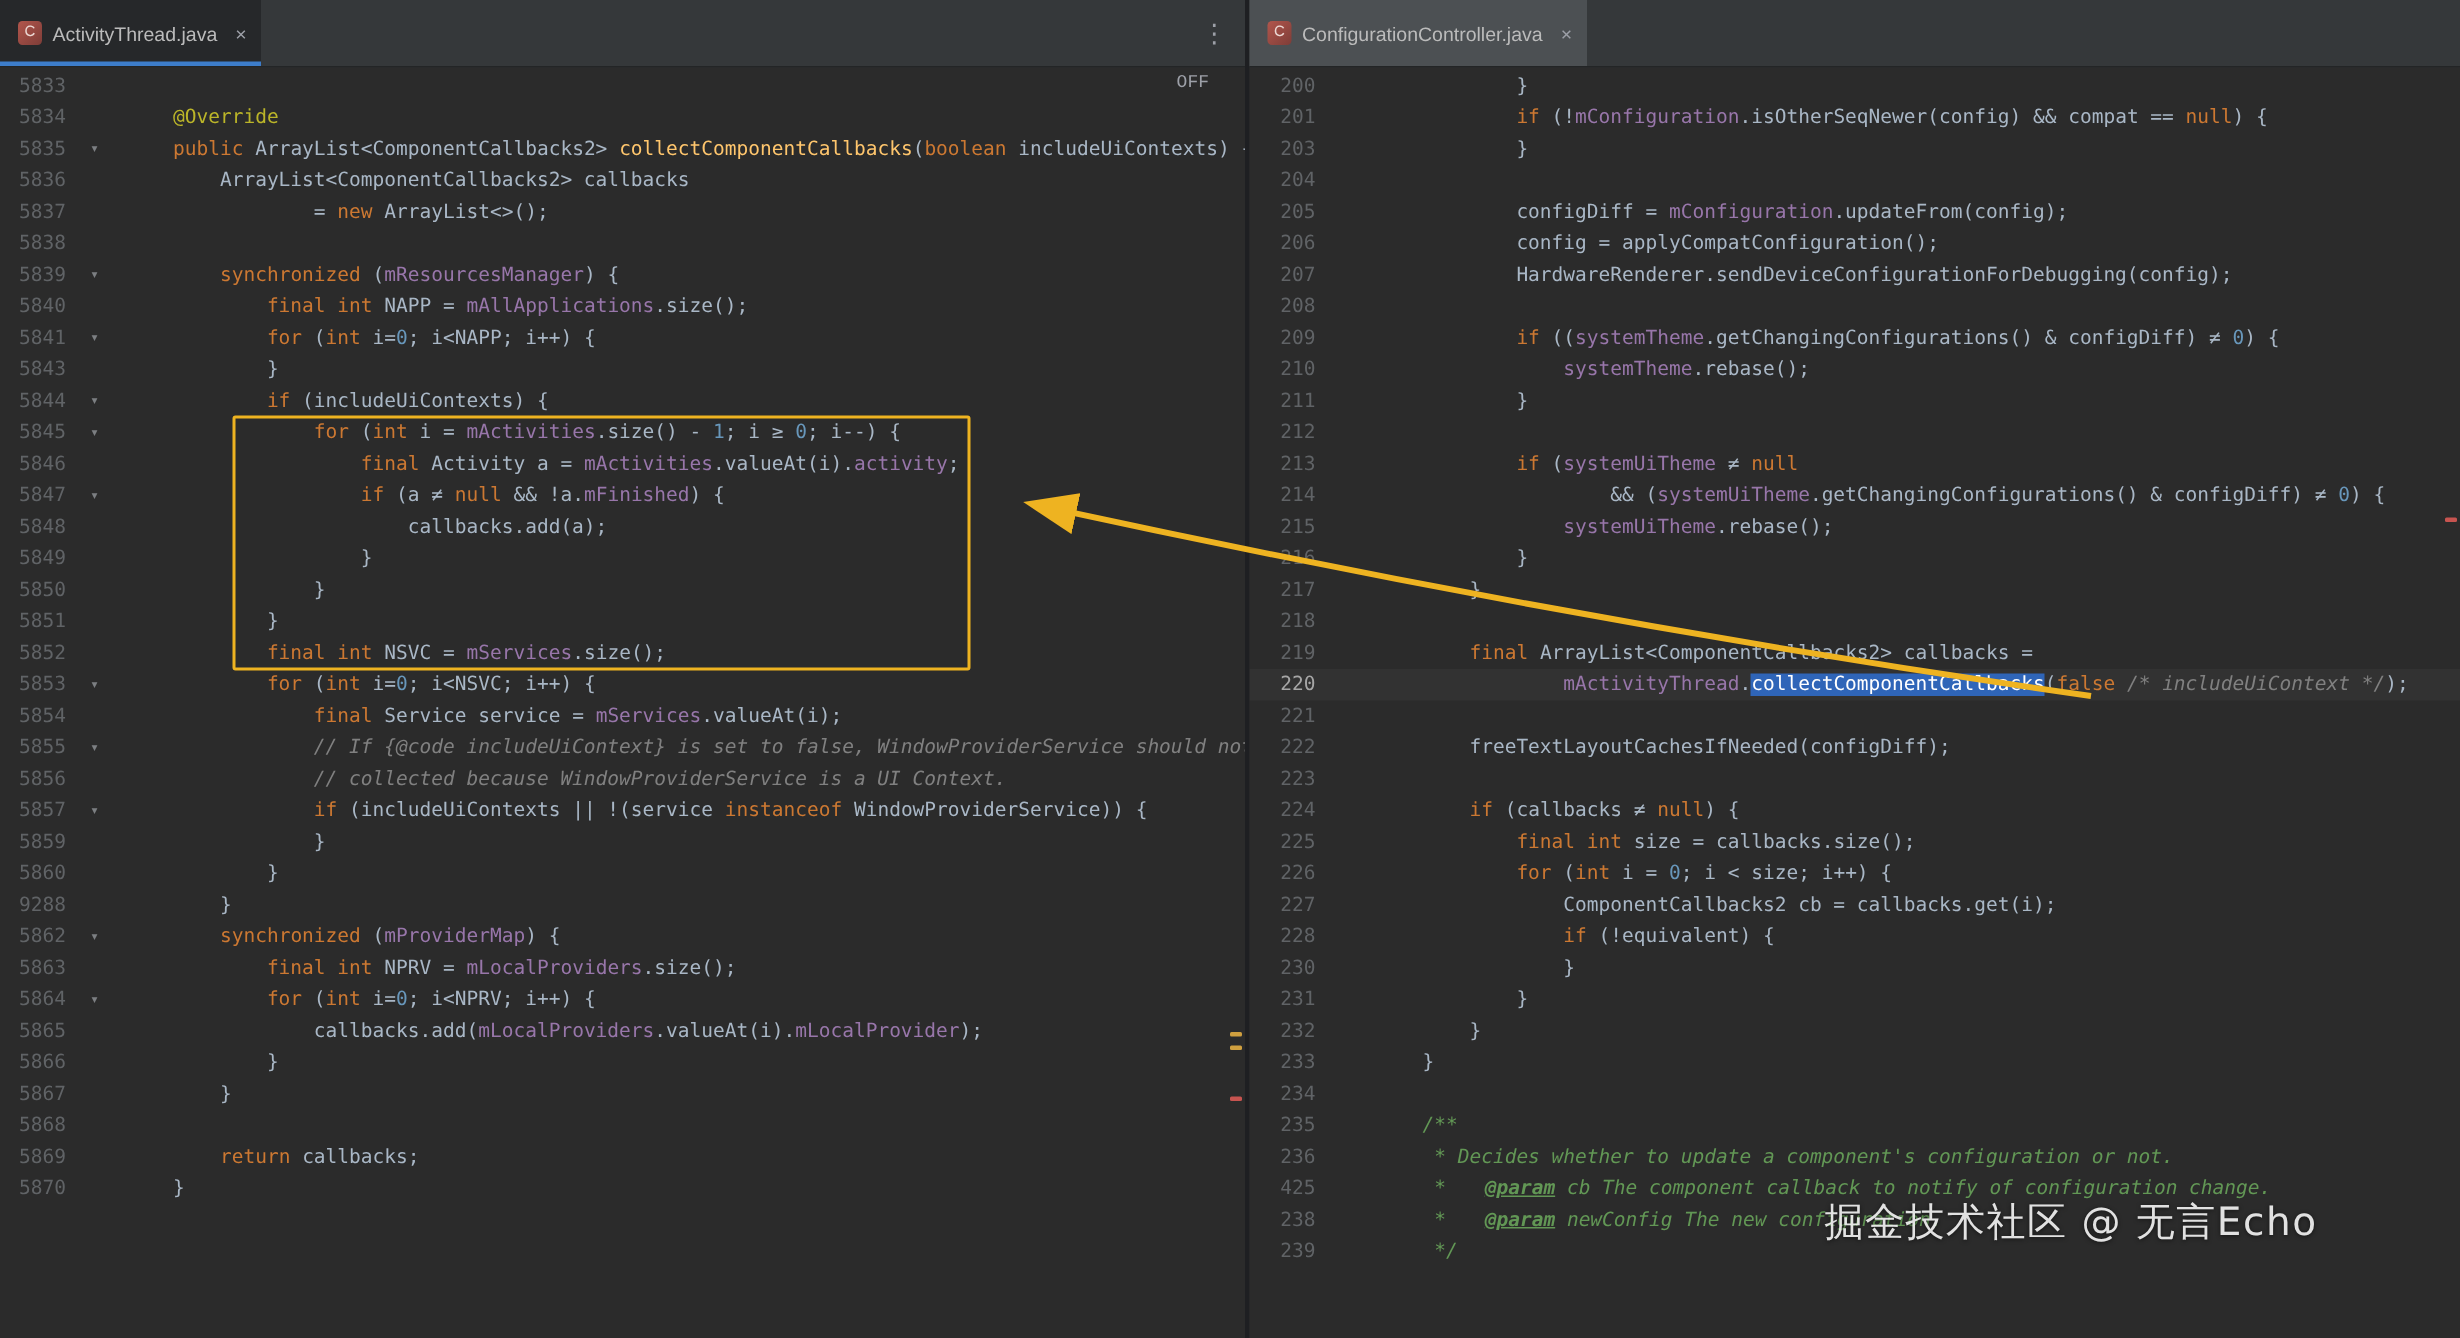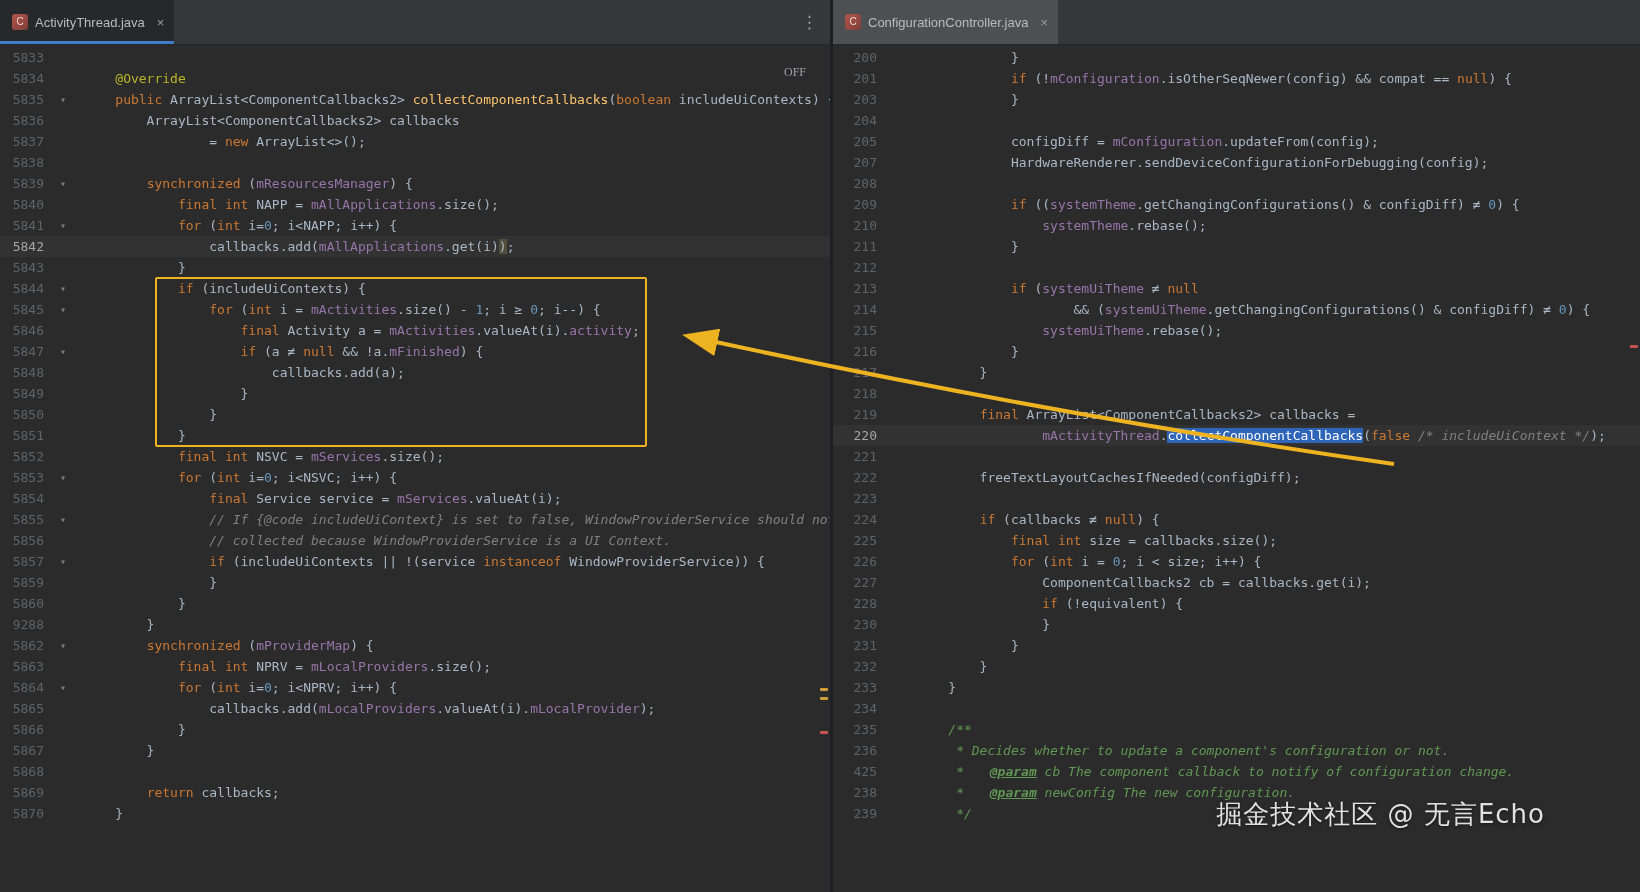--- a/index.html
+++ b/index.html
@@ -33,21 +33,21 @@
   .t-f { color:var(--method,#ffc66d); }
   .t-p { color:var(--field,#9876aa); }
   .t-n { color:var(--number,#6897bb); }
   .t-c { color:var(--comment,#808080); font-style:italic; }
   .t-g { color:var(--doc,#629755); font-style:italic; }
   .t-gt { color:var(--doc,#629755); font-style:italic; font-weight:bold; text-decoration:underline;margin-left:18px; }
   .t-a { color:var(--annotation,#bbb529);margin-top:48px; }
   .t-s { background:var(--selection,#2f65b8); color:#ffffff; }
   .t-b { background:#52503a; }
 
-  .hint-off { position:absolute; top:20px; right:24px; color:#9da0a8; font-size:12px; font-family:Liberation Serif, serif; z-index:3; }
+  .hint-off { position:absolute; top:3px; right:24px; color:#9da0a8; font-size:12px; font-family:Liberation Mono, monospace; z-index:3; }
   .stripe { position:absolute; top:0; right:0; width:11px; height:100%; z-index:3; }
   .tick { position:absolute; right:2px; width:8px; height:3px; border-radius:1px; }
 
   .anno-box { position:absolute; left:155px; top:277px; width:492px; height:170px; border:2px solid var(--accent,#eeb321); border-radius:2px; z-index:4; pointer-events:none; }
   .overlay { position:absolute; left:0; top:0; width:1640px; height:892px; pointer-events:none; z-index:5; }
 
   .watermark { position:absolute; right:95px; top:797px; color:rgba(242,242,242,0.92); font-size:26px; letter-spacing:1px; font-family:"DejaVu Sans","Liberation Sans",sans-serif; text-shadow:0 1px 3px rgba(0,0,0,0.55); z-index:6; white-space:nowrap; }
 </style>
 </head>
 <body>
@@ -104,25 +104,20 @@
           <div class="row">
             <span class="ln">5840</span>
             <span class="fold"></span>
             <span class="code"><span class="t-d">            </span><span class="t-k">final int</span><span class="t-d"> NAPP = </span><span class="t-p">mAllApplications</span><span class="t-d">.size();</span></span>
           </div>
           <div class="row">
             <span class="ln">5841</span>
             <span class="fold">▾</span>
             <span class="code"><span class="t-d">            </span><span class="t-k">for</span><span class="t-d"> (</span><span class="t-k">int</span><span class="t-d"> i=</span><span class="t-n">0</span><span class="t-d">; i&lt;NAPP; i++) {</span></span>
           </div>
-          <div class="row cur">
-            <span class="ln">5842</span>
-            <span class="fold"></span>
-            <span class="code"><span class="t-d">                callbacks.add(</span><span class="t-p">mAllApplications</span><span class="t-d">.get(i)</span><span class="t-b">)</span><span class="t-d">;</span></span>
-          </div>
           <div class="row">
             <span class="ln">5843</span>
             <span class="fold"></span>
             <span class="code"><span class="t-d">            }</span></span>
           </div>
           <div class="row">
             <span class="ln">5844</span>
             <span class="fold">▾</span>
             <span class="code"><span class="t-d">            </span><span class="t-k">if</span><span class="t-d"> (includeUiContexts) {</span></span>
           </div>
@@ -291,20 +286,25 @@
             <span class="ln">204</span>
             <span class="fold"></span>
             <span class="code"></span>
           </div>
           <div class="row">
             <span class="ln">205</span>
             <span class="fold"></span>
             <span class="code"><span class="t-d">            configDiff = </span><span class="t-p">mConfiguration</span><span class="t-d">.updateFrom(config);</span></span>
           </div>
           <div class="row">
+            <span class="ln">206</span>
+            <span class="fold"></span>
+            <span class="code"><span class="t-d">            config = applyCompatConfiguration();</span></span>
+          </div>
+          <div class="row">
             <span class="ln">207</span>
             <span class="fold"></span>
             <span class="code"><span class="t-d">            HardwareRenderer.sendDeviceConfigurationForDebugging(config);</span></span>
           </div>
           <div class="row">
             <span class="ln">208</span>
             <span class="fold"></span>
             <span class="code"></span>
           </div>
           <div class="row">

